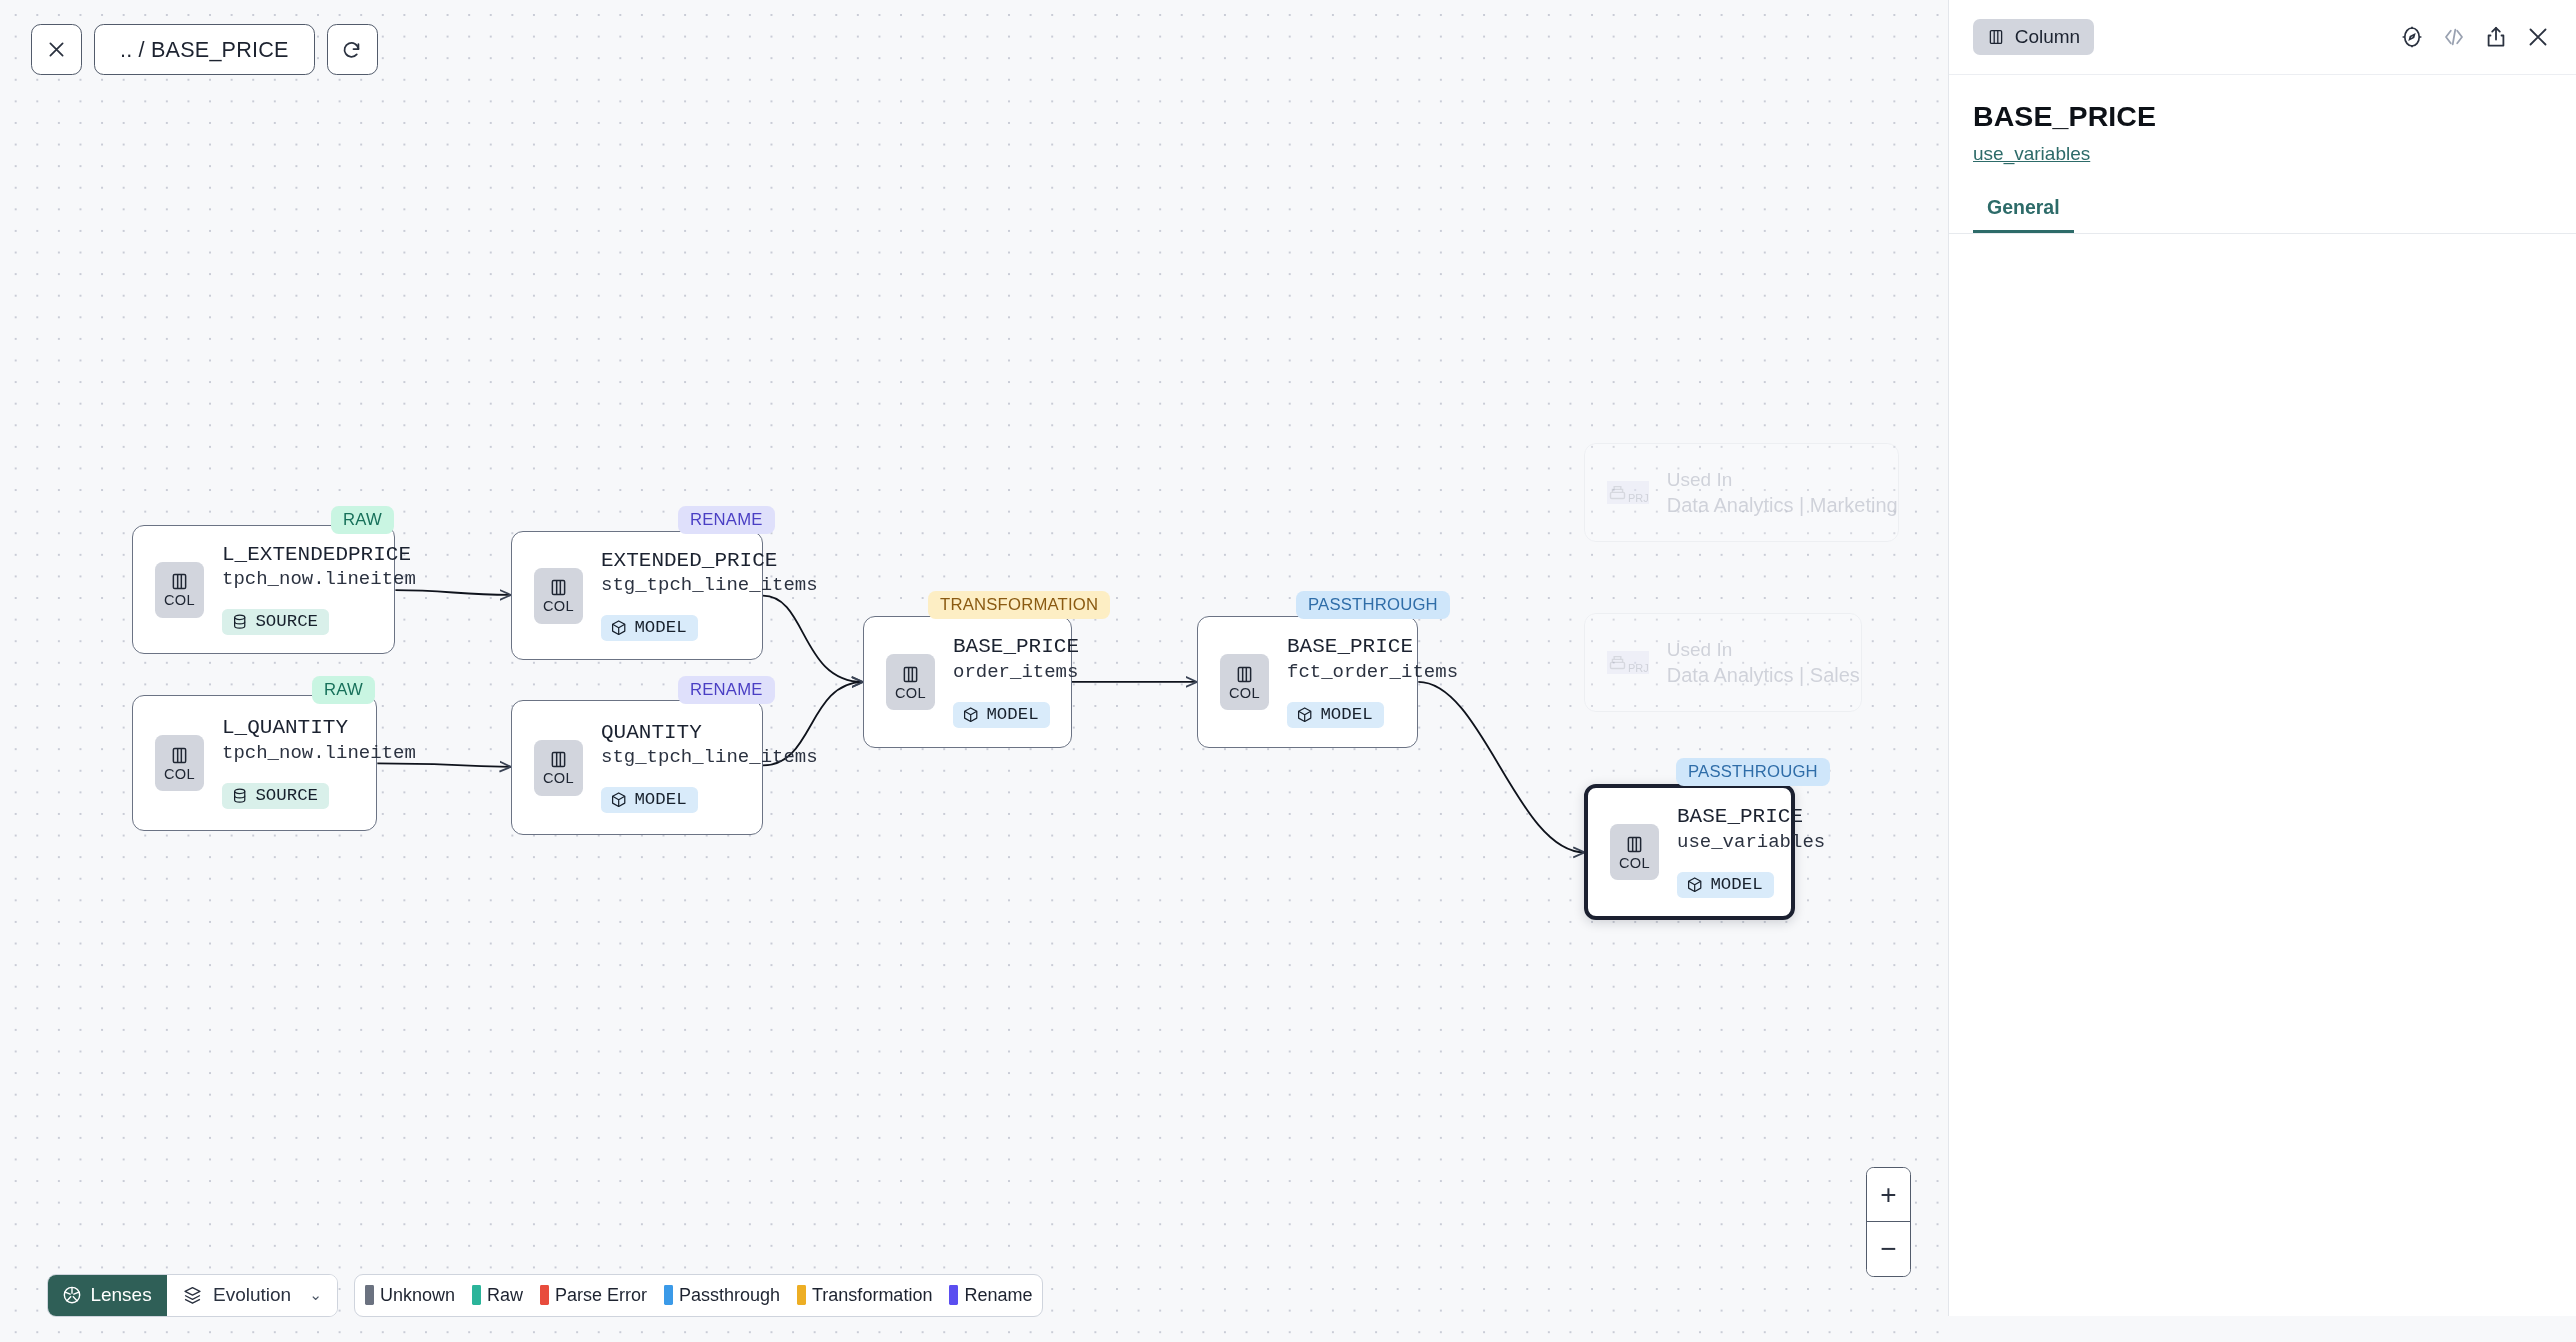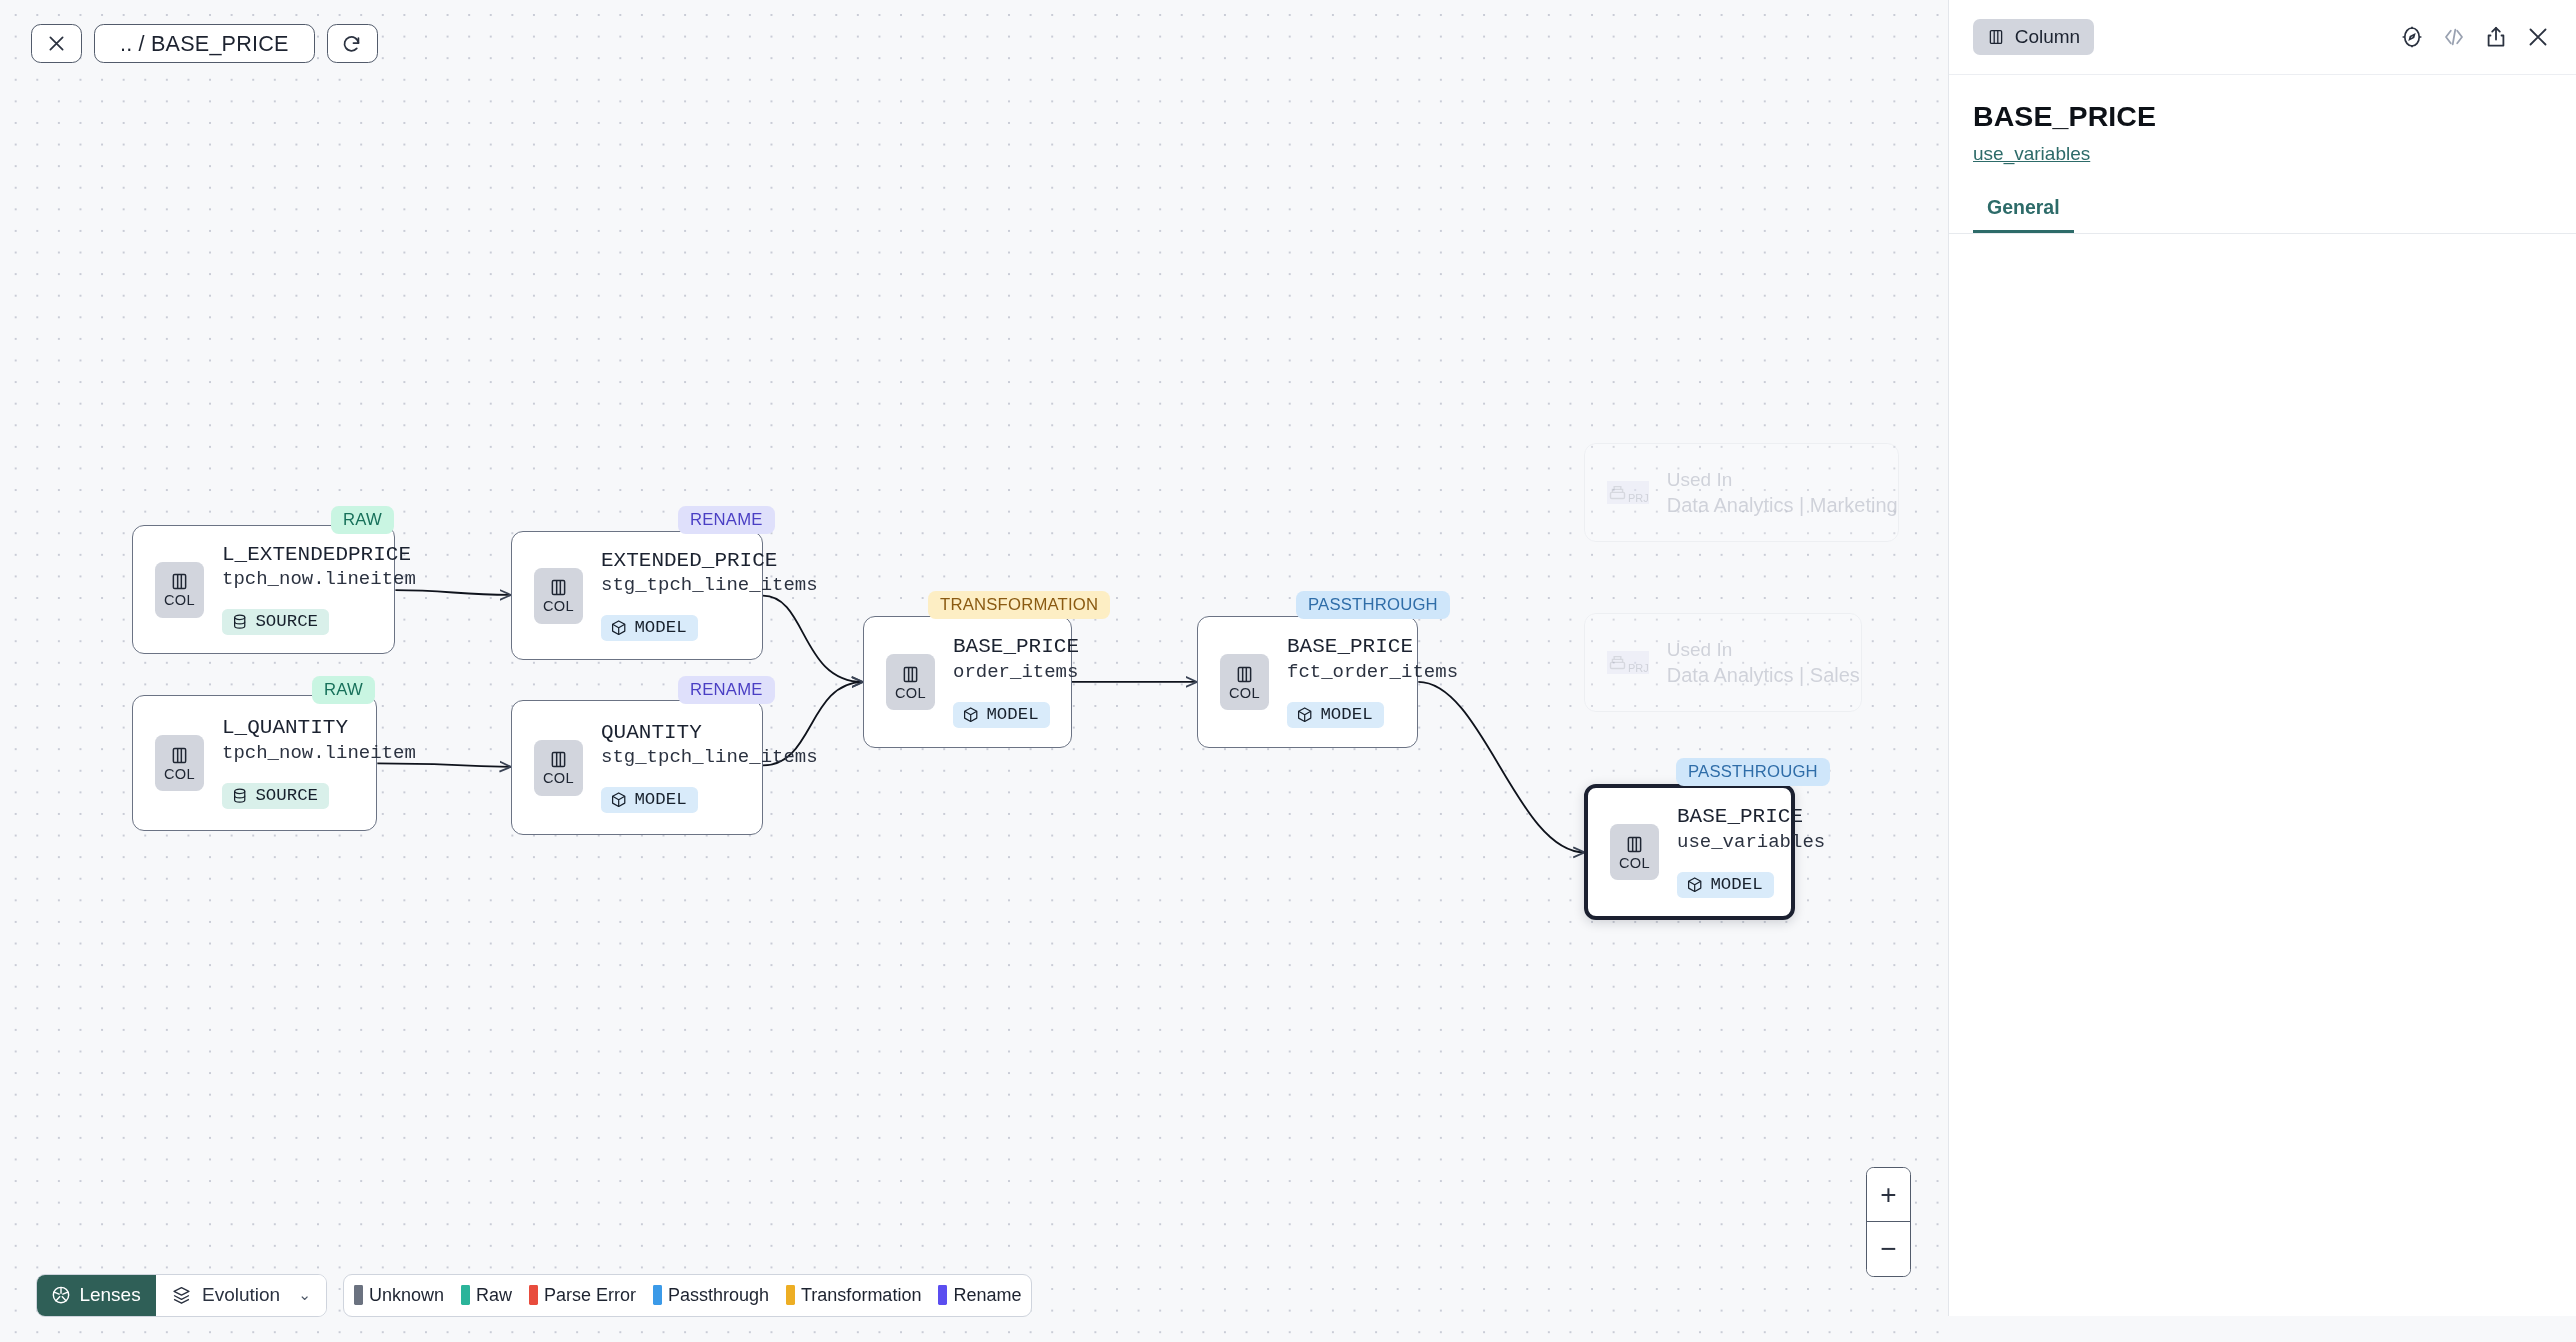--- a/index.html
+++ b/index.html
@@ -21,21 +21,21 @@
     background-size: 21.6px 21.6px;
     background-position: 4.9px 4.2px;
     overflow: hidden;
     flex: 0 0 auto;
   }
 
   
   .tl-toolbar { position: absolute; left: 31px; top: 24px; display: flex; align-items: center; gap: 12px; z-index: 40; }
   .tl-btn {
     background: #ffffff; border: 1.7px solid #525b6b; border-radius: 9.7px;
-    height: 39px; display: flex; align-items: center; justify-content: center;
+    height: 51px; display: flex; align-items: center; justify-content: center;
     color: #2b3240; cursor: pointer;
   }
   .tl-btn.sq { width: 51px; }
   .tl-crumb {
     padding: 0 25px; font-size: 21.6px; color: #1d2330; letter-spacing: 0.2px;
     white-space: nowrap; font-weight: 400;
   }
 
   
   .node {
@@ -89,21 +89,21 @@
   .ghost .type-chip { background: #e7e8f6; }
   .ghost .type-chip .tc-label { color: #a9adbb; }
   .ghost .g-body { margin-left: 18px; display: flex; flex-direction: column; gap: 6.3px; }
   .ghost .g-top { font-size: 19px; color: #a9adbb; line-height: 1; }
   .ghost .g-bot { font-size: 20px; color: #a9adbb; line-height: 1; white-space: nowrap; }
 
   
   .edges { position: absolute; inset: 0; z-index: 15; pointer-events: none; }
 
   
-  .bottom-bar { position: absolute; left: 36px; bottom: 26.4px; display: flex; align-items: center; gap: 15.3px; z-index: 40; }
+  .bottom-bar { position: absolute; left: 47px; bottom: 26.4px; display: flex; align-items: center; gap: 15.3px; z-index: 40; }
   .lens-group { display: flex; align-items: stretch; border-radius: 9px; overflow: hidden;
                 border: 1.4px solid #cfd4dd; background: #fff; height: 43px; }
   .lens-btn { background: #2f5f57; color: #fff; display: flex; align-items: center; gap: 8.4px;
               padding: 0 15.3px 0 14px; font-size: 19px; cursor: pointer; }
   .evo-btn { background: #fff; color: #2b3240; display: flex; align-items: center; gap: 9.7px;
              padding: 0 15.3px; font-size: 19px; cursor: pointer; }
   .evo-btn .caret { margin-left: 8.4px; font-size: 15.3px; color: #4b5565; }
   .legend { display: flex; align-items: center; gap: 16.7px; background: #fff; border: 1.4px solid #cfd4dd;
             border-radius: 9px; height: 43px; padding: 0 10px; }
   .legend-item { display: flex; align-items: center; gap: 6.3px; font-size: 18px; color: #1d2330; white-space: nowrap; }

